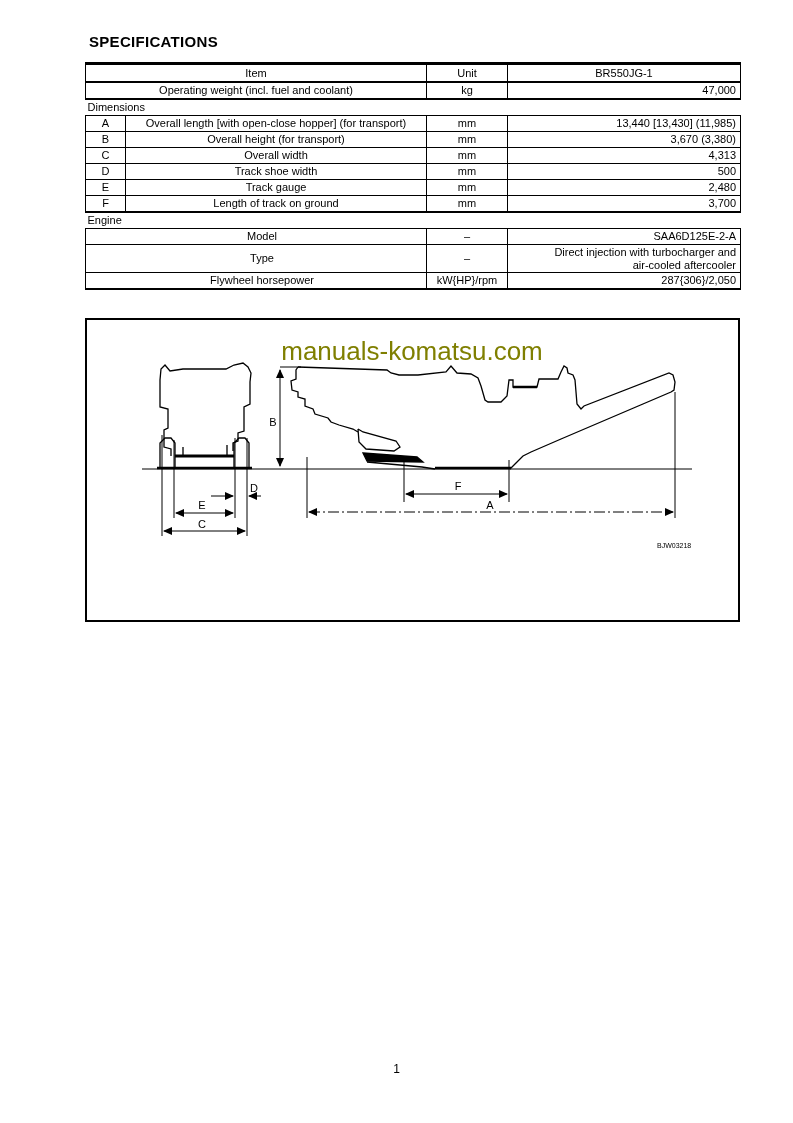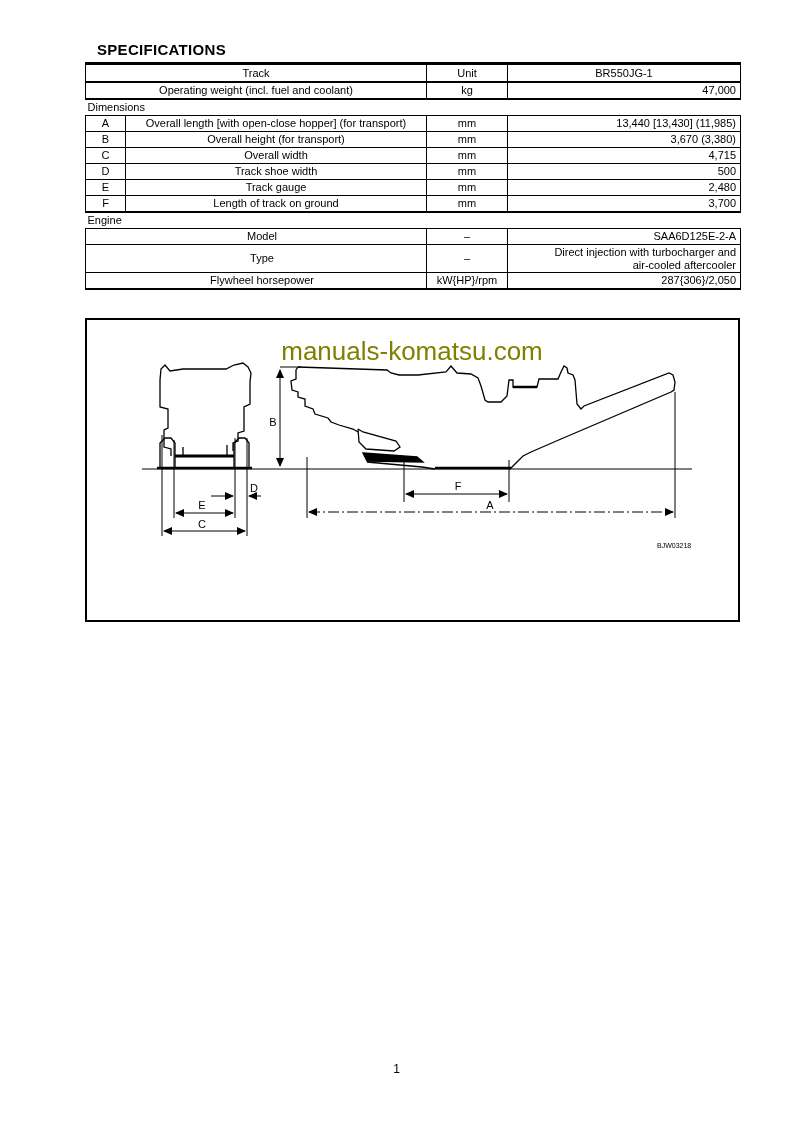--- a/index.html
+++ b/index.html
@@ -1,21 +1,21 @@
 <!DOCTYPE html>
 <html><head>
 <meta charset="utf-8">
 <style>
   html,body{margin:0;padding:0;}
   body{
     width:793px;height:1123px;position:relative;background:#ffffff;
     font-family:"Liberation Sans",sans-serif;color:#000;
   }
   .page-title{
-    position:absolute;left:85px;top:29px;margin:12px;
+    position:absolute;left:85px;top:29px;margin:4px;
     font-size:15px;font-weight:bold;letter-spacing:.3px;
   }
   table.specs{
     position:absolute;left:85px;top:62px;width:655px;
     border-collapse:collapse;table-layout:fixed;
     font-size:11px;line-height:1.15;
     border-top:3px solid #000;border-bottom:2px solid #000;
   }
   table.specs th,table.specs td{
     border:1px solid #000;padding:1px 4px;height:13px;
@@ -49,21 +49,21 @@
 
 <table class="specs">
   <colgroup>
     <col style="width:40px">
       <col style="width:301px">
       <col style="width:81px">
       <col style="width:233px">
   </colgroup>
   <thead>
     <tr>
-      <th colspan="2">Track</th>
+      <th colspan="2">Item</th>
       <th>Unit</th>
       <th>BR550JG-1</th>
     </tr>
   </thead>
   <tbody>
       <tr>
         <td class="item-cell" colspan="2">Operating weight (incl. fuel and coolant)</td>
         <td class="unit-cell">kg</td>
         <td class="value-cell">47,000</td>
       </tr>
@@ -79,21 +79,21 @@
       <tr>
         <td class="letter-cell">B</td>
         <td class="item-cell">Overall height (for transport)</td>
         <td class="unit-cell">mm</td>
         <td class="value-cell">3,670 (3,380)</td>
       </tr>
       <tr>
         <td class="letter-cell">C</td>
         <td class="item-cell">Overall width</td>
         <td class="unit-cell">mm</td>
-        <td class="value-cell">4,715</td>
+        <td class="value-cell">4,313</td>
       </tr>
       <tr>
         <td class="letter-cell">D</td>
         <td class="item-cell">Track shoe width</td>
         <td class="unit-cell">mm</td>
         <td class="value-cell">500</td>
       </tr>
       <tr>
         <td class="letter-cell">E</td>
         <td class="item-cell">Track gauge</td>

